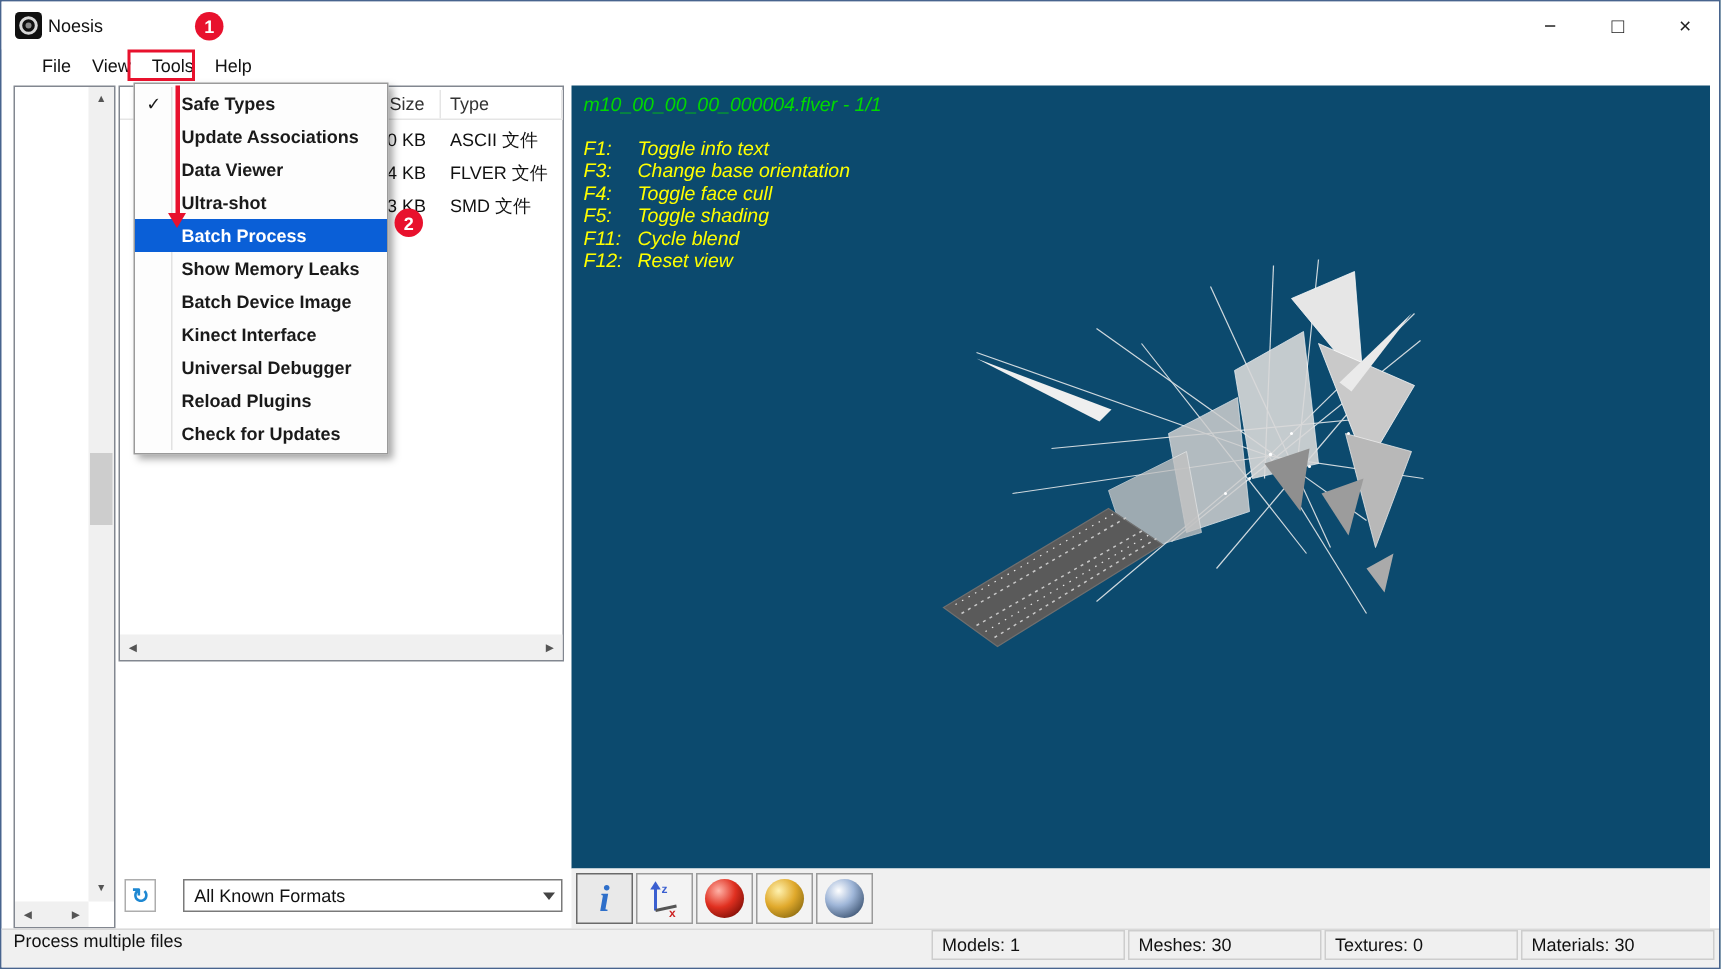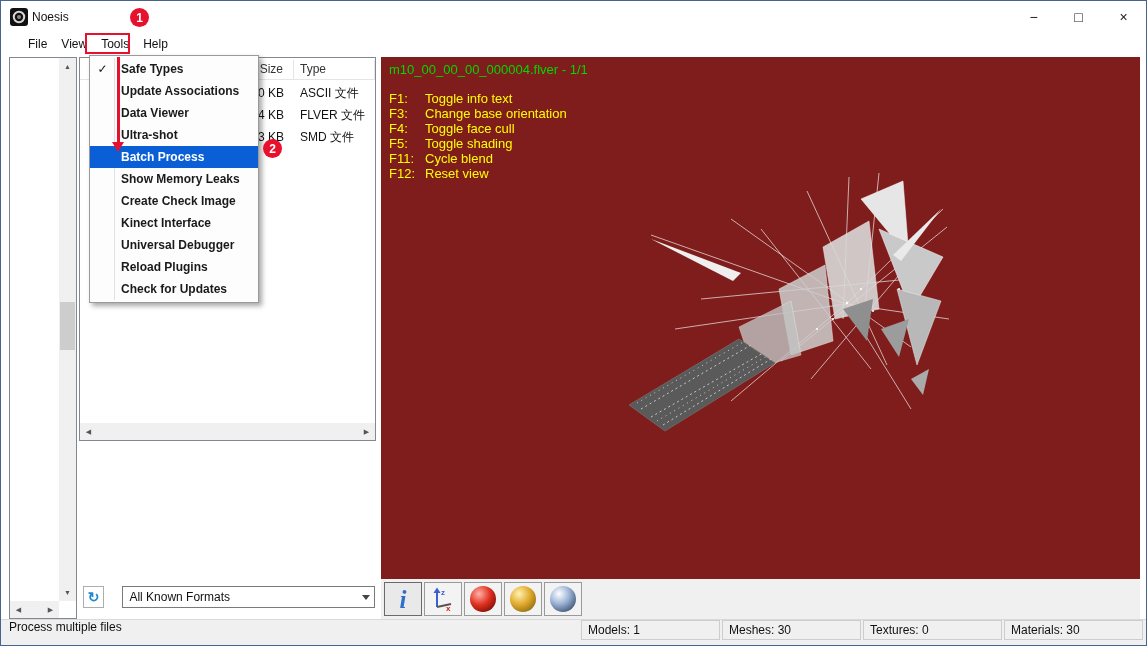--- a/index.html
+++ b/index.html
@@ -57,41 +57,41 @@
 
   
   .filter-row { position:absolute; left:82px; top:584px; width:292px; height:24px; display:flex; align-items:center; }
   .refresh-btn { width:22px; height:22px; border:1px solid #adadad; background:#fff; color:#1e88d2; font-size:14px; font-weight:bold; display:flex; align-items:center; justify-content:center; }
   .combo { margin-left:18px; width:260px; height:22px; border:1px solid #7a7a7a; background:#fff; display:flex; align-items:center; font-size:12px; color:#111; }
   .combo-text { flex:1; padding-left:6px; white-space:nowrap; overflow:hidden; }
   .combo-arrow { width:17px; height:100%; display:flex; align-items:center; justify-content:center; }
   .combo-arrow i { width:0; height:0; border-left:4px solid transparent; border-right:4px solid transparent; border-top:5px solid #444; }
 
   
-  .viewport { position:absolute; left:380px; top:56px; width:759px; height:522px; background:#7f1d1d; overflow:hidden; }
+  .viewport { position:absolute; left:380px; top:56px; width:759px; height:522px; background:#0c4a6e; overflow:hidden;font-style:italic; }
   .vp-title { position:absolute; left:8px; top:5px; font-size:13px; color:#00d800; }
   .vp-help { position:absolute; left:8px; top:34px; font-size:13px; color:#ffff00; line-height:15px; }
   .vp-help .fk { display:inline-block; width:36px; }
   .model-svg { position:absolute; left:230px; top:112px; }
 
   
   .vp-toolbar { position:absolute; left:380px; top:578px; width:759px; height:40px; background:#f0f0f0; display:flex; align-items:center; padding-left:3px; }
   .vp-btn { width:38px; height:34px; margin-right:2px; border:1px solid #9a9a9a; background:#f3f3f3; display:flex; align-items:center; justify-content:center; }
   .vp-btn.sel { border:1px solid #6a6a6a; background:#e9e9e9; }
   .icon-info { font-family:"Liberation Serif", serif; font-style:italic; font-weight:bold; font-size:25px; color:#2e6fca; line-height:1; }
   .sphere { width:26px; height:26px; border-radius:50%; }
   .sphere.red  { background:radial-gradient(circle at 35% 30%, #ffb3a8, #e03020 45%, #7a0d05 85%); }
   .sphere.gold { background:radial-gradient(circle at 35% 30%, #fff2b0, #e0a92c 45%, #8a6a10 85%); }
   .sphere.mat  { background:radial-gradient(circle at 35% 30%, #ffffff, #9fb6d8 40%, #39506e 85%); }
 
   
   .statusbar { position:absolute; left:0; right:0; bottom:0; height:26px; background:#f0f0f0; border-top:1px solid #d9d9d9; display:flex; font-size:12px; color:#111;gap:36px; }
   .sb-msg { margin-left:8px; flex:1; }
   .sb-cells { display:flex; margin-right:3px; }
-  .sb-cell { width:139px; height:20px; line-height:18px; padding-left:6px; border:1px solid #cdcdcd; margin-left:2px; background:#f0f0f0; }
+  .sb-cell { width:129px; height:20px; line-height:18px; padding-left:6px; border:1px solid #cdcdcd; margin-left:2px; background:#f0f0f0; }
 </style>
 </head>
 <body>
 
 <div class="win">
 
   <div class="titlebar">
     <svg class="app-icon" viewBox="0 0 18 18">
       <rect x="0" y="0" width="18" height="18" rx="3" fill="#101010"></rect>
       <circle cx="9" cy="9" r="5.2" fill="none" stroke="#d8d8d8" stroke-width="2"></circle>
@@ -118,21 +118,21 @@
   <div class="red-arrow-head"></div>
   <div class="red-circle circle2">2</div>
 
   <div class="dropdown">
     <div class="dd-item"><span class="check">✓</span><span>Safe Types</span></div>
     <div class="dd-item"><span>Update Associations</span></div>
     <div class="dd-item"><span>Data Viewer</span></div>
     <div class="dd-item"><span>Ultra-shot</span></div>
     <div class="dd-item hl"><span>Batch Process</span></div>
     <div class="dd-item"><span>Show Memory Leaks</span></div>
-    <div class="dd-item"><span>Create Check Image</span></div>
+    <div class="dd-item"><span>Batch Device Image</span></div>
     <div class="dd-item"><span>Kinect Interface</span></div>
     <div class="dd-item"><span>Universal Debugger</span></div>
     <div class="dd-item"><span>Reload Plugins</span></div>
     <div class="dd-item"><span>Check for Updates</span></div>
   </div>
 
   <div class="tree-panel">
     <div class="vscroll">
       <div class="scroll-arrow">▲</div>
       <div class="vthumb"></div>

